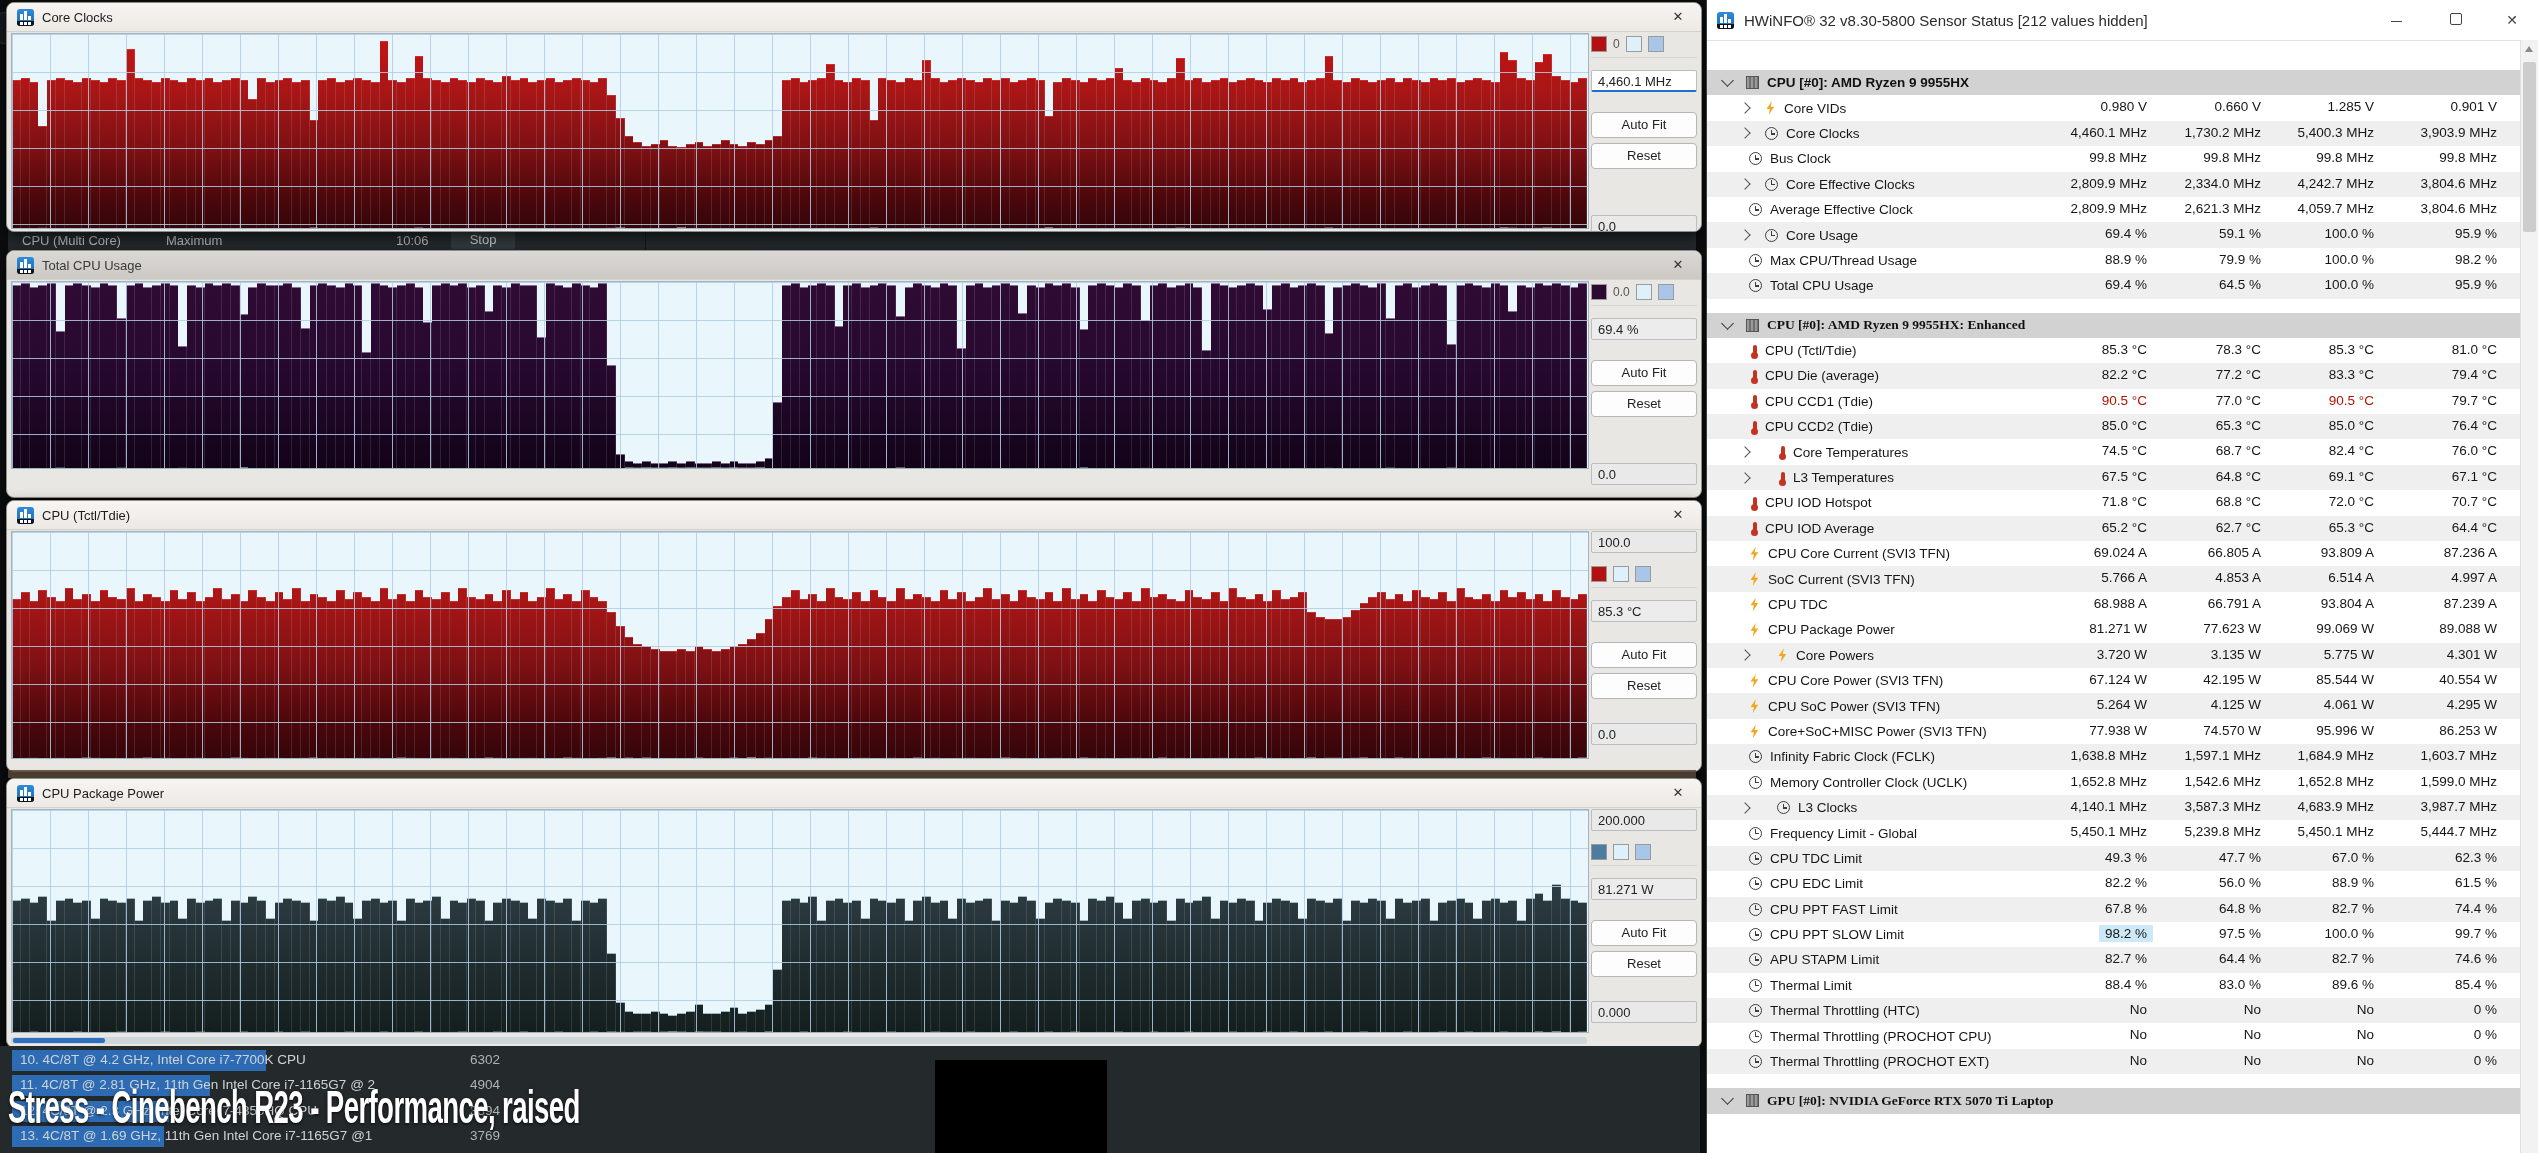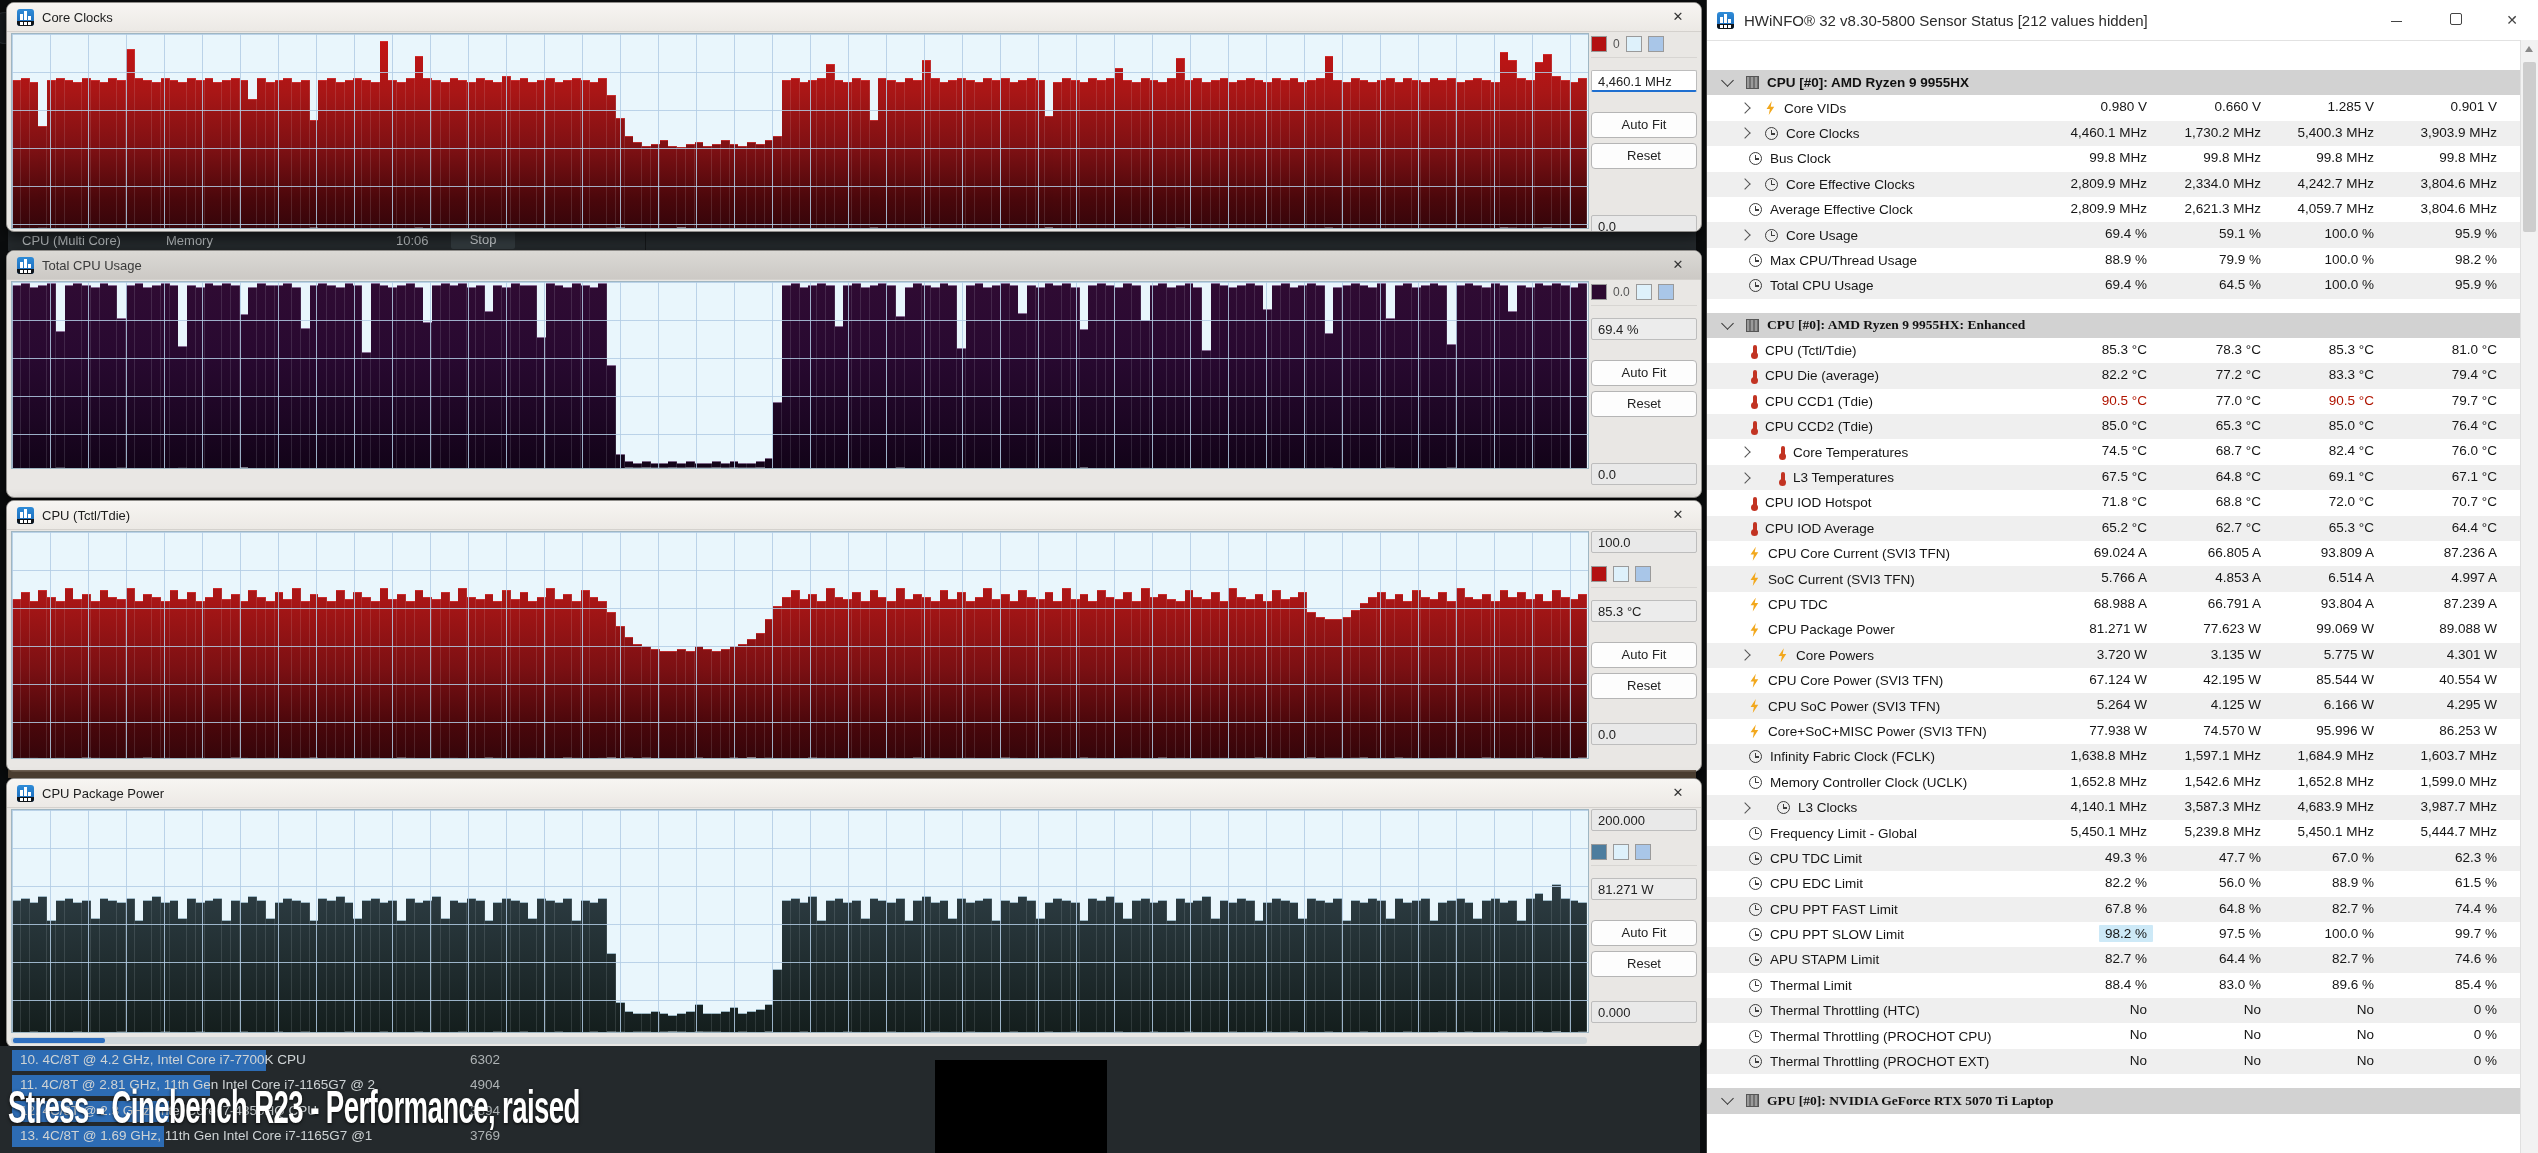--- a/index.html
+++ b/index.html
@@ -139,21 +139,21 @@
   #sw-scroll .thumb{position:absolute;left:2px;top:22px;width:13px;height:170px;background:#cdcdcd;border-radius:2px;}
 </style>
 </head>
 <body>
 
 <div id="left-area">
   <div id="corner-blob"></div>
 
   <div id="progress-strip">
     <span class="ps-label">CPU (Multi Core)</span>
-    <span class="ps-status">Memory</span>
+    <span class="ps-status">Maximum</span>
     <span class="ps-time">10:06</span>
     <span class="ps-stop">Stop</span>
     <span class="ps-divider"></span>
   </div>
 
   <div id="graph-windows">
       <div class="gwin w1" style="top: 2px; height: 228px;">
         <div class="gtitle">
           <span class="hwicon">
             <i></i>
@@ -1259,21 +1259,21 @@
         <span class="cell c-min">42.195 W</span>
         <span class="cell c-max">85.544 W</span>
         <span class="cell c-avg">40.554 W</span>
       </div>
       <div class="srow alt">
         <span style="display: flex; align-items: center; width: 42px; flex: 0 0 auto; justify-content: flex-start;"></span>
         <span class="ic ic-bolt" style="margin-right: 8px;"></span>
         <span class="lbl">CPU SoC Power (SVI3 TFN)</span>
         <span class="cell c-cur">5.264 W</span>
         <span class="cell c-min">4.125 W</span>
-        <span class="cell c-max">6.166 W</span>
+        <span class="cell c-max">4.061 W</span>
         <span class="cell c-avg">4.295 W</span>
       </div>
       <div class="srow">
         <span style="display: flex; align-items: center; width: 42px; flex: 0 0 auto; justify-content: flex-start;"></span>
         <span class="ic ic-bolt" style="margin-right: 8px;"></span>
         <span class="lbl">Core+SoC+MISC Power (SVI3 TFN)</span>
         <span class="cell c-cur">77.938 W</span>
         <span class="cell c-min">74.570 W</span>
         <span class="cell c-max">95.996 W</span>
         <span class="cell c-avg">86.253 W</span>

